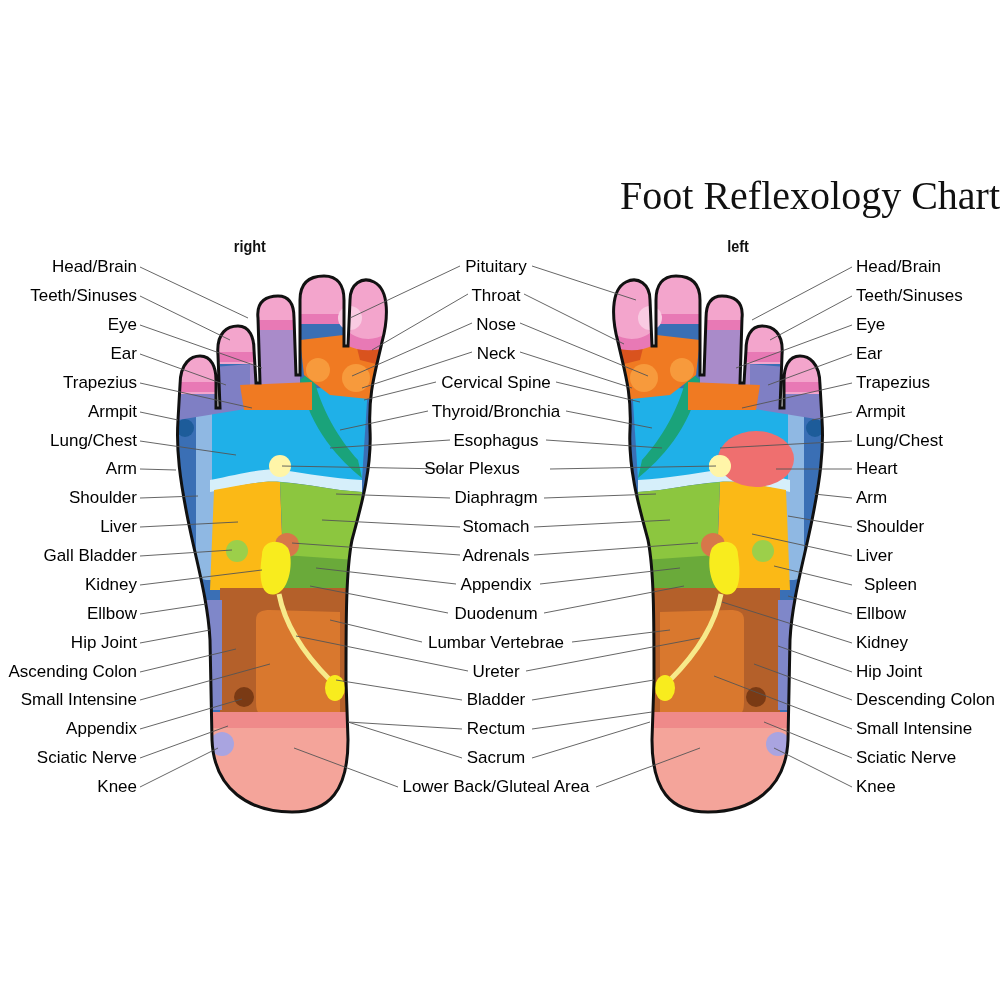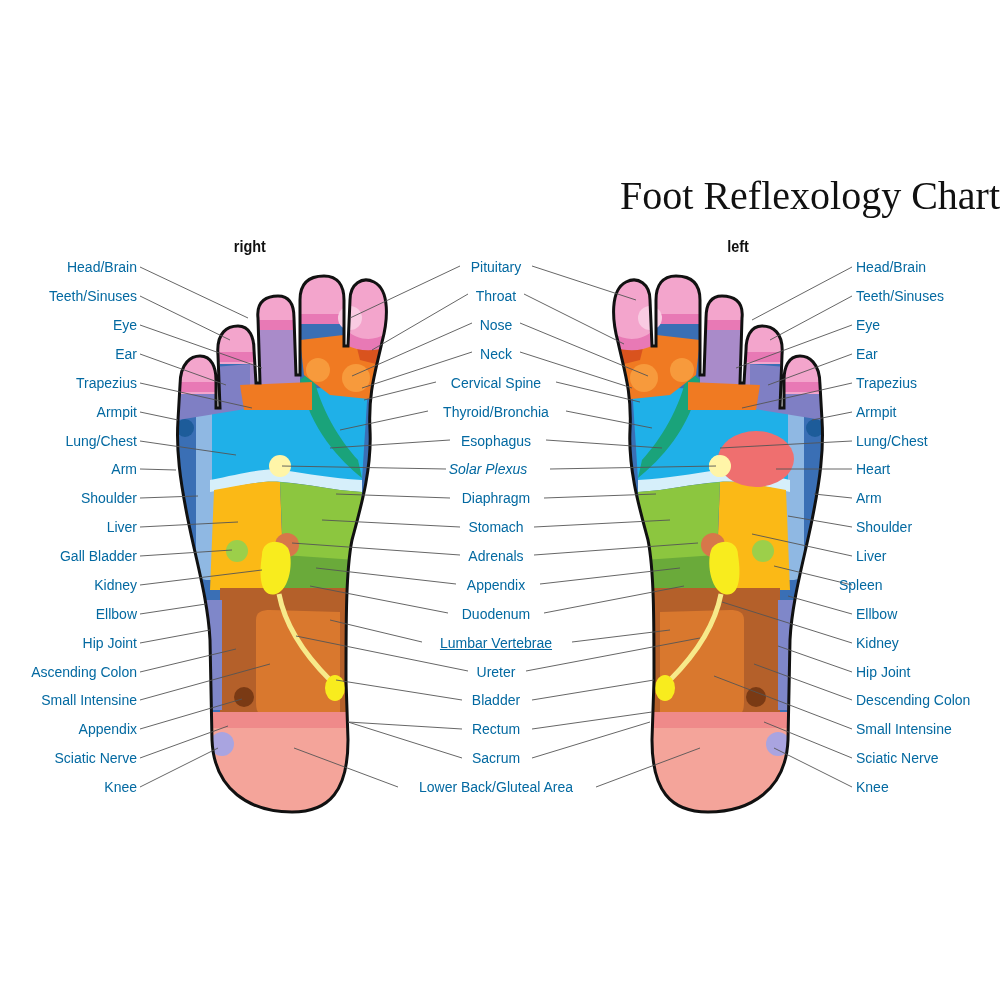--- a/index.html
+++ b/index.html
@@ -1,19 +1,19 @@
 <!DOCTYPE html>
 <html><head>
 <meta charset="utf-8">
 <style>
   html, body { margin: 0; padding: 0; background: #ffffff; }
   body { width: 1000px; height: 1000px; position: relative; overflow: hidden; font-family: "Liberation Sans", sans-serif; }
   .title { position: absolute; left: 0; width: 1000px; top: 172px; text-align: right; font-family: "Liberation Serif", "DejaVu Serif", serif; font-size: 40px; color: #111; }
   .side { position: absolute; top: 238px; font-family: "Liberation Sans", sans-serif; font-weight: bold; font-size: 16px; color: #111; transform: scaleX(0.9); }
-  .lbl { position: absolute; font-family: "Liberation Sans", sans-serif; font-size: 14px; color: #0369a1; line-height: 20px; white-space: nowrap; transform-origin: center; }
+  .lbl { position: absolute; font-family: "Liberation Sans", sans-serif; font-size: 17px; color: #000000; line-height: 20px; white-space: nowrap; transform-origin: center; }
   .lbl.r { text-align: right; }
   .lbl.l { text-align: left; }
   .lbl.c { text-align: center; }
   svg.art { position: absolute; left: 0; top: 0; }
 </style>
 </head>
 <body>
 
 <div class="title">Foot Reflexology Chart</div>
 <div class="side" style="left:232px;">right</div>
@@ -247,47 +247,47 @@
 </div>
 
 <div>
   <div class="lbl c" style="left:396px;width:200px;top:257px;">Pituitary</div>
   <div class="lbl c" style="left:396px;width:200px;top:286px;">Throat</div>
   <div class="lbl c" style="left:396px;width:200px;top:315px;">Nose</div>
   <div class="lbl c" style="left:396px;width:200px;top:344px;">Neck</div>
   <div class="lbl c" style="left:396px;width:200px;top:373px;">Cervical Spine</div>
   <div class="lbl c" style="left:396px;width:200px;top:402px;">Thyroid/Bronchia</div>
   <div class="lbl c" style="left:396px;width:200px;top:431px;">Esophagus</div>
-  <div class="lbl c" style="left:388px;width:200px;top:459px;font-style:italic;">Solar Plexus</div>
+  <div class="lbl c" style="left:372px;width:200px;top:459px;">Solar Plexus</div>
   <div class="lbl c" style="left:396px;width:200px;top:488px;">Diaphragm</div>
   <div class="lbl c" style="left:396px;width:200px;top:517px;">Stomach</div>
   <div class="lbl c" style="left:396px;width:200px;top:546px;">Adrenals</div>
   <div class="lbl c" style="left:396px;width:200px;top:575px;">Appendix</div>
   <div class="lbl c" style="left:396px;width:200px;top:604px;">Duodenum</div>
-  <div class="lbl c" style="left:396px;width:200px;top:633px;text-decoration:underline;">Lumbar Vertebrae</div>
+  <div class="lbl c" style="left:396px;width:200px;top:633px;">Lumbar Vertebrae</div>
   <div class="lbl c" style="left:396px;width:200px;top:662px;">Ureter</div>
   <div class="lbl c" style="left:396px;width:200px;top:690px;">Bladder</div>
   <div class="lbl c" style="left:396px;width:200px;top:719px;">Rectum</div>
   <div class="lbl c" style="left:396px;width:200px;top:748px;">Sacrum</div>
   <div class="lbl c" style="left:396px;width:200px;top:777px;">Lower Back/Gluteal Area</div>
 </div>
 
 <div>
   <div class="lbl l" style="left:856px;top:257px;">Head/Brain</div>
   <div class="lbl l" style="left:856px;top:286px;">Teeth/Sinuses</div>
   <div class="lbl l" style="left:856px;top:315px;">Eye</div>
   <div class="lbl l" style="left:856px;top:344px;">Ear</div>
   <div class="lbl l" style="left:856px;top:373px;">Trapezius</div>
   <div class="lbl l" style="left:856px;top:402px;">Armpit</div>
   <div class="lbl l" style="left:856px;top:431px;">Lung/Chest</div>
   <div class="lbl l" style="left:856px;top:459px;">Heart</div>
   <div class="lbl l" style="left:856px;top:488px;">Arm</div>
   <div class="lbl l" style="left:856px;top:517px;">Shoulder</div>
   <div class="lbl l" style="left:856px;top:546px;">Liver</div>
-  <div class="lbl l" style="left:839px;top:575px;">Spleen</div>
+  <div class="lbl l" style="left:864px;top:575px;">Spleen</div>
   <div class="lbl l" style="left:856px;top:604px;">Ellbow</div>
   <div class="lbl l" style="left:856px;top:633px;">Kidney</div>
   <div class="lbl l" style="left:856px;top:662px;">Hip Joint</div>
   <div class="lbl l" style="left:856px;top:690px;">Descending Colon</div>
   <div class="lbl l" style="left:856px;top:719px;">Small Intensine</div>
   <div class="lbl l" style="left:856px;top:748px;">Sciatic Nerve</div>
   <div class="lbl l" style="left:856px;top:777px;">Knee</div>
 </div>
 
 </body></html>

